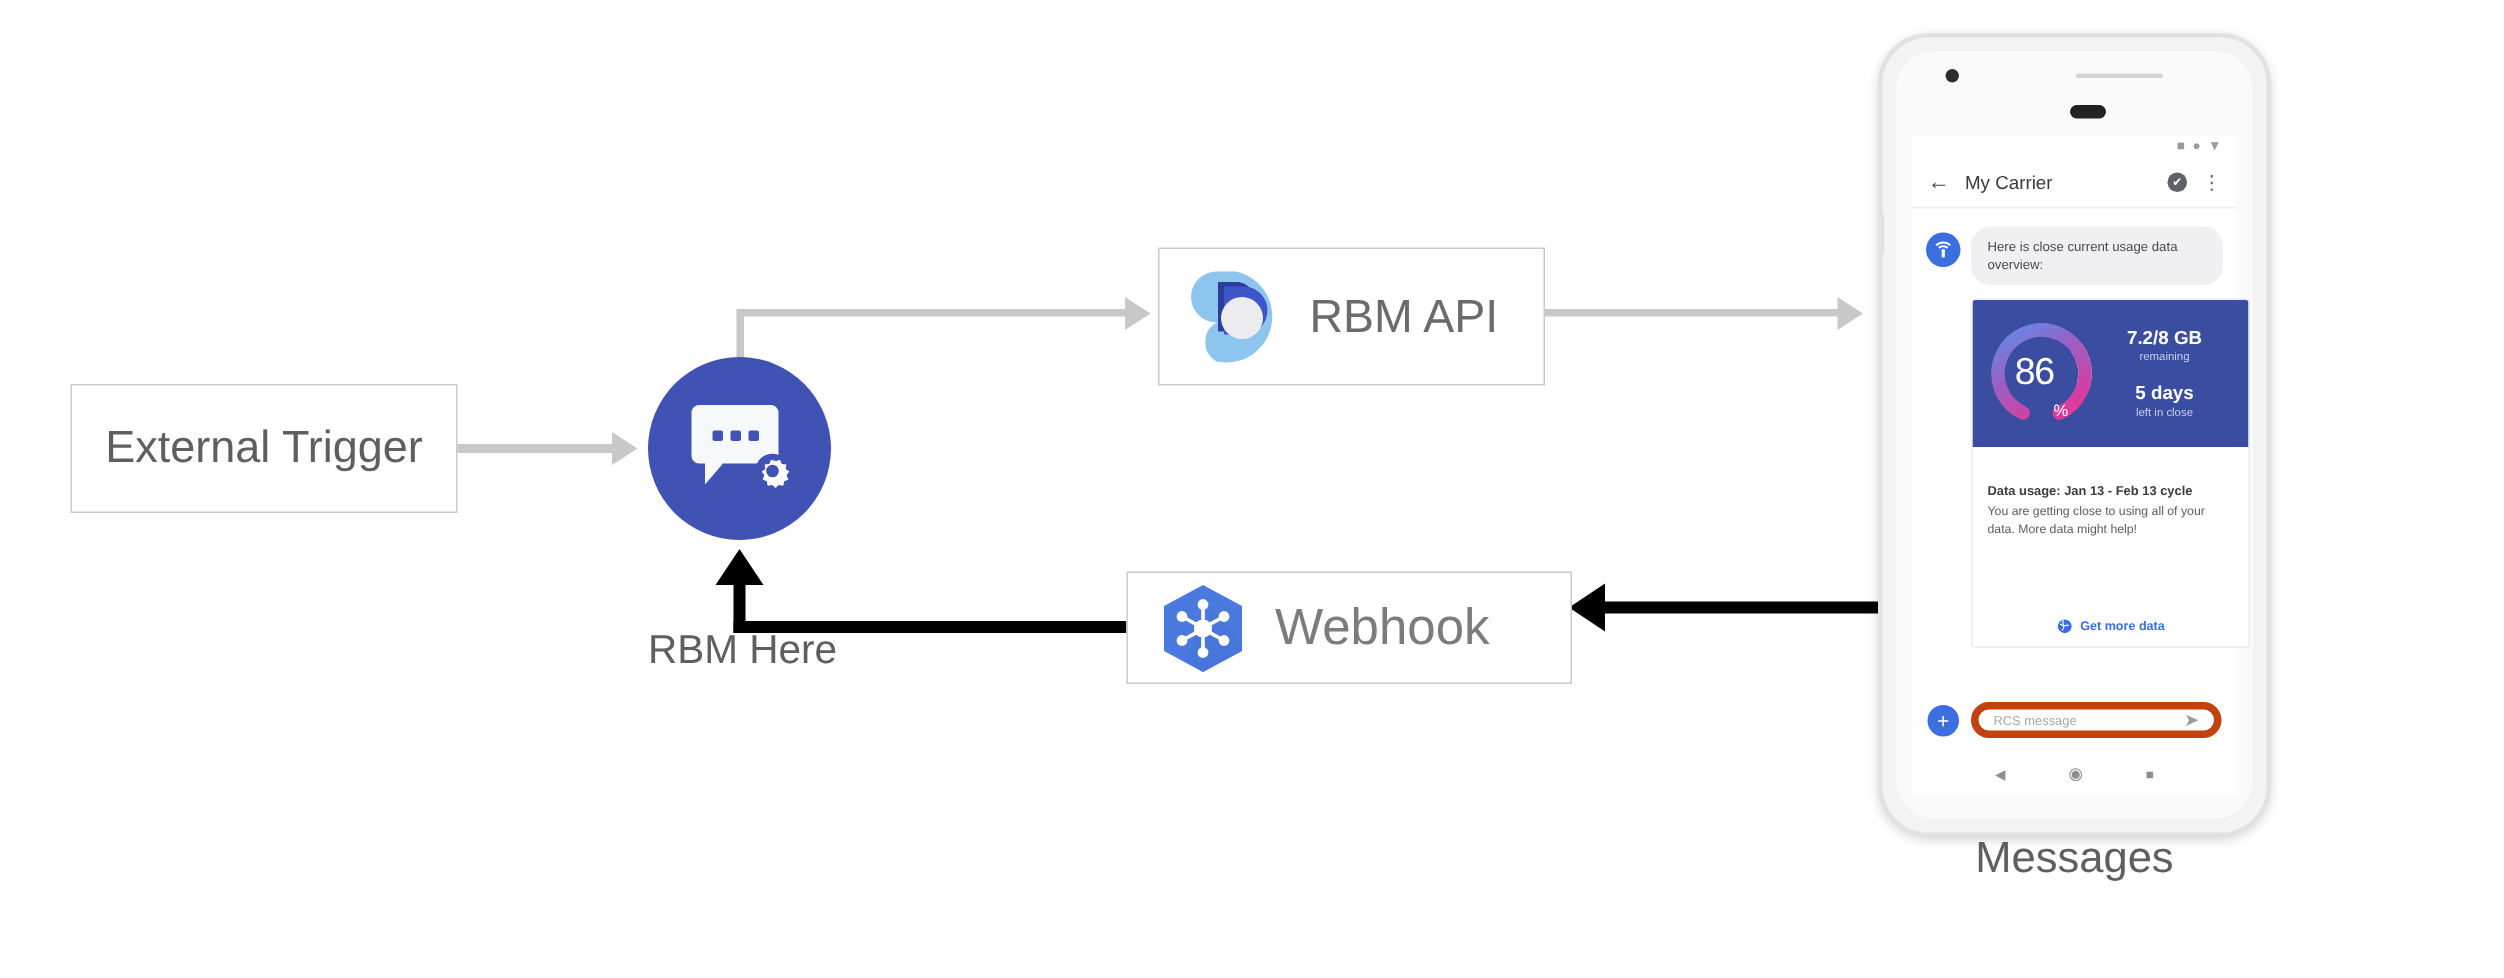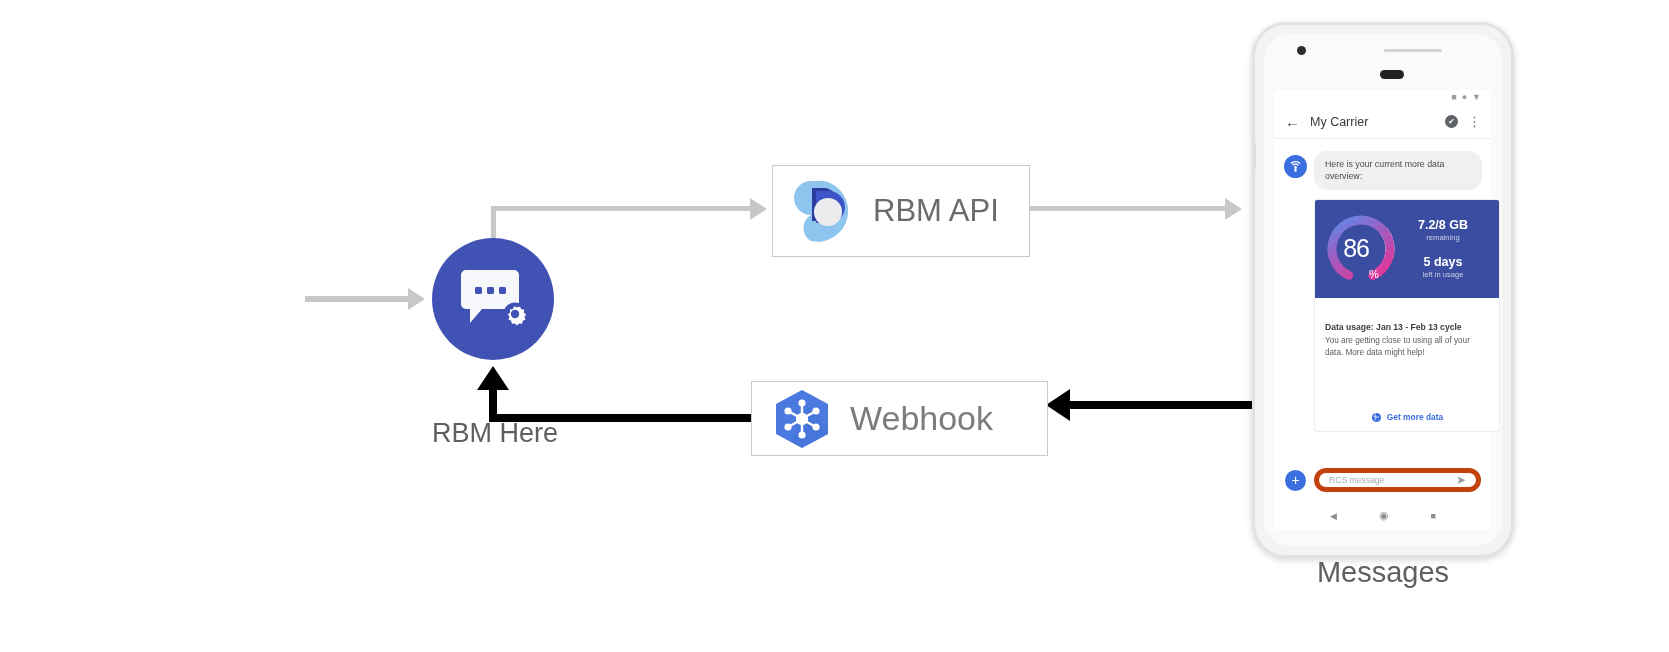--- a/index.html
+++ b/index.html
@@ -232,20 +232,23 @@
     left: 1252px; top: 556px; width: 262px;
     text-align: center;
     font-size: 29px; font-weight: 300; color: #5f5f5f;
   }
 </style>
 </head>
 <body>
 
 <div id="stage">
 
+  <div class="node-box" id="external-trigger">
+    <span class="node-label">External Trigger</span>
+  </div>
 
   <div class="conn ln-gray" style="left:305px; top:296px; width:103px; height:6px;"></div>
   <div class="conn arrow-gray" style="left:408px; top:288px;"></div>
 
   <div class="conn ln-gray" style="left:491px; top:209px; width:5px; height:42px;"></div>
   <div class="conn ln-gray" style="left:491px; top:206px; width:260px; height:5px;"></div>
   <div class="conn arrow-gray" style="left:750px; top:198px;"></div>
 
   <div class="conn ln-gray" style="left:1030px; top:206px; width:196px; height:5px;"></div>
   <div class="conn arrow-gray" style="left:1225px; top:198px;"></div>
@@ -334,21 +337,21 @@
         <div id="convo">
           <div id="bubble-row">
             <div id="bot-avatar">
               <svg width="15" height="15" viewBox="0 0 24 24" fill="#ffffff">
                 <path d="M12 9.2c1.5 0 2.9.6 3.9 1.6l1.5-1.5A7.6 7.6 0 0 0 12 7.1c-2.1 0-4 .8-5.4 2.2l1.5 1.5a5.5 5.5 0 0 1 3.9-1.6z"></path>
                 <path d="M12 5.2c2.6 0 5 1 6.7 2.8l1.5-1.5A11.5 11.5 0 0 0 12 3.1C8.8 3.1 5.9 4.4 3.8 6.5l1.5 1.5A9.5 9.5 0 0 1 12 5.2z"></path>
                 <circle cx="12" cy="13.4" r="2.1"></circle>
                 <rect x="10.3" y="15" width="3.4" height="5.2" rx="1"></rect>
               </svg>
             </div>
-            <div id="bubble">Here is your current more data overview:</div>
+            <div id="bubble">Here is close current usage data overview:</div>
           </div>
 
           <div id="rich-card">
             <div id="gauge-panel">
               <div id="gauge-wrap">
                 <svg width="76" height="76" viewBox="0 0 76 76">
                   <defs>
                     <linearGradient id="gaugeGrad" x1="0%" y1="100%" x2="70%" y2="0%">
                       <stop offset="0%" stop-color="#5c8dea"></stop>
                       <stop offset="45%" stop-color="#9b5fc4"></stop>
@@ -361,21 +364,21 @@
                 <div id="gauge-pct">
                   <span class="num">86</span>
                   <span class="sym">%</span>
                 </div>
               </div>
               <div id="gauge-stats">
                 <div class="stat-big">7.2/8 GB</div>
                 <div class="stat-sub">remaining</div>
                 <div class="spacer"></div>
                 <div class="stat-big">5 days</div>
-                <div class="stat-sub">left in usage</div>
+                <div class="stat-sub">left in close</div>
               </div>
             </div>
             <div id="card-body">
               <div id="card-title">Data usage: Jan 13 - Feb 13 cycle</div>
               <div id="card-desc">You are getting close to using all of your data. More data might help!</div>
             </div>
             <div id="card-action">
               <svg width="11" height="11" viewBox="0 0 24 24">
                 <circle cx="12" cy="12" r="10" fill="#3b6fe0"></circle>
                 <path d="M5 9c3 1 4 3 7 2s4 1 6-1" stroke="#fff" stroke-width="1.8" fill="none"></path>

